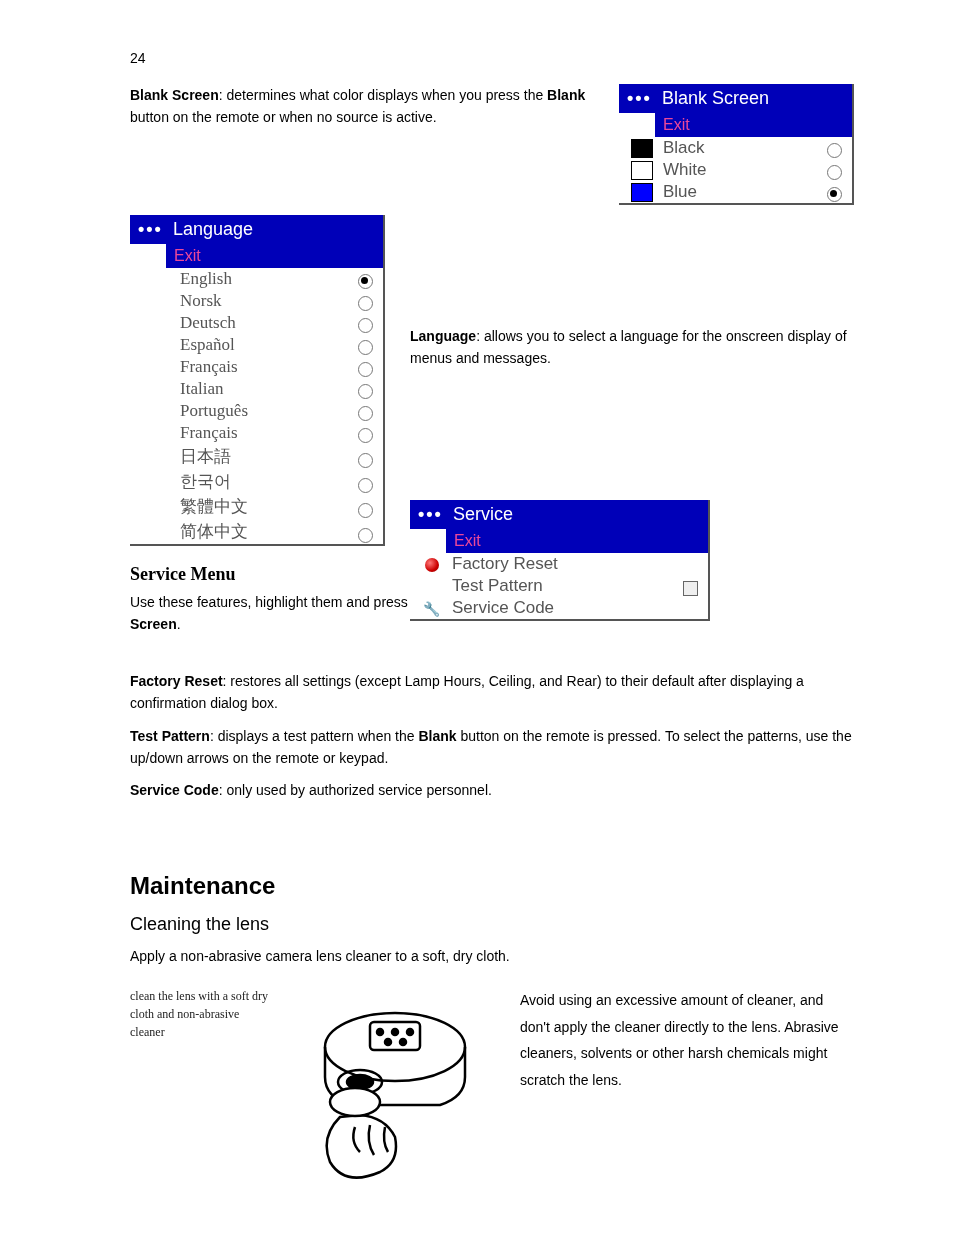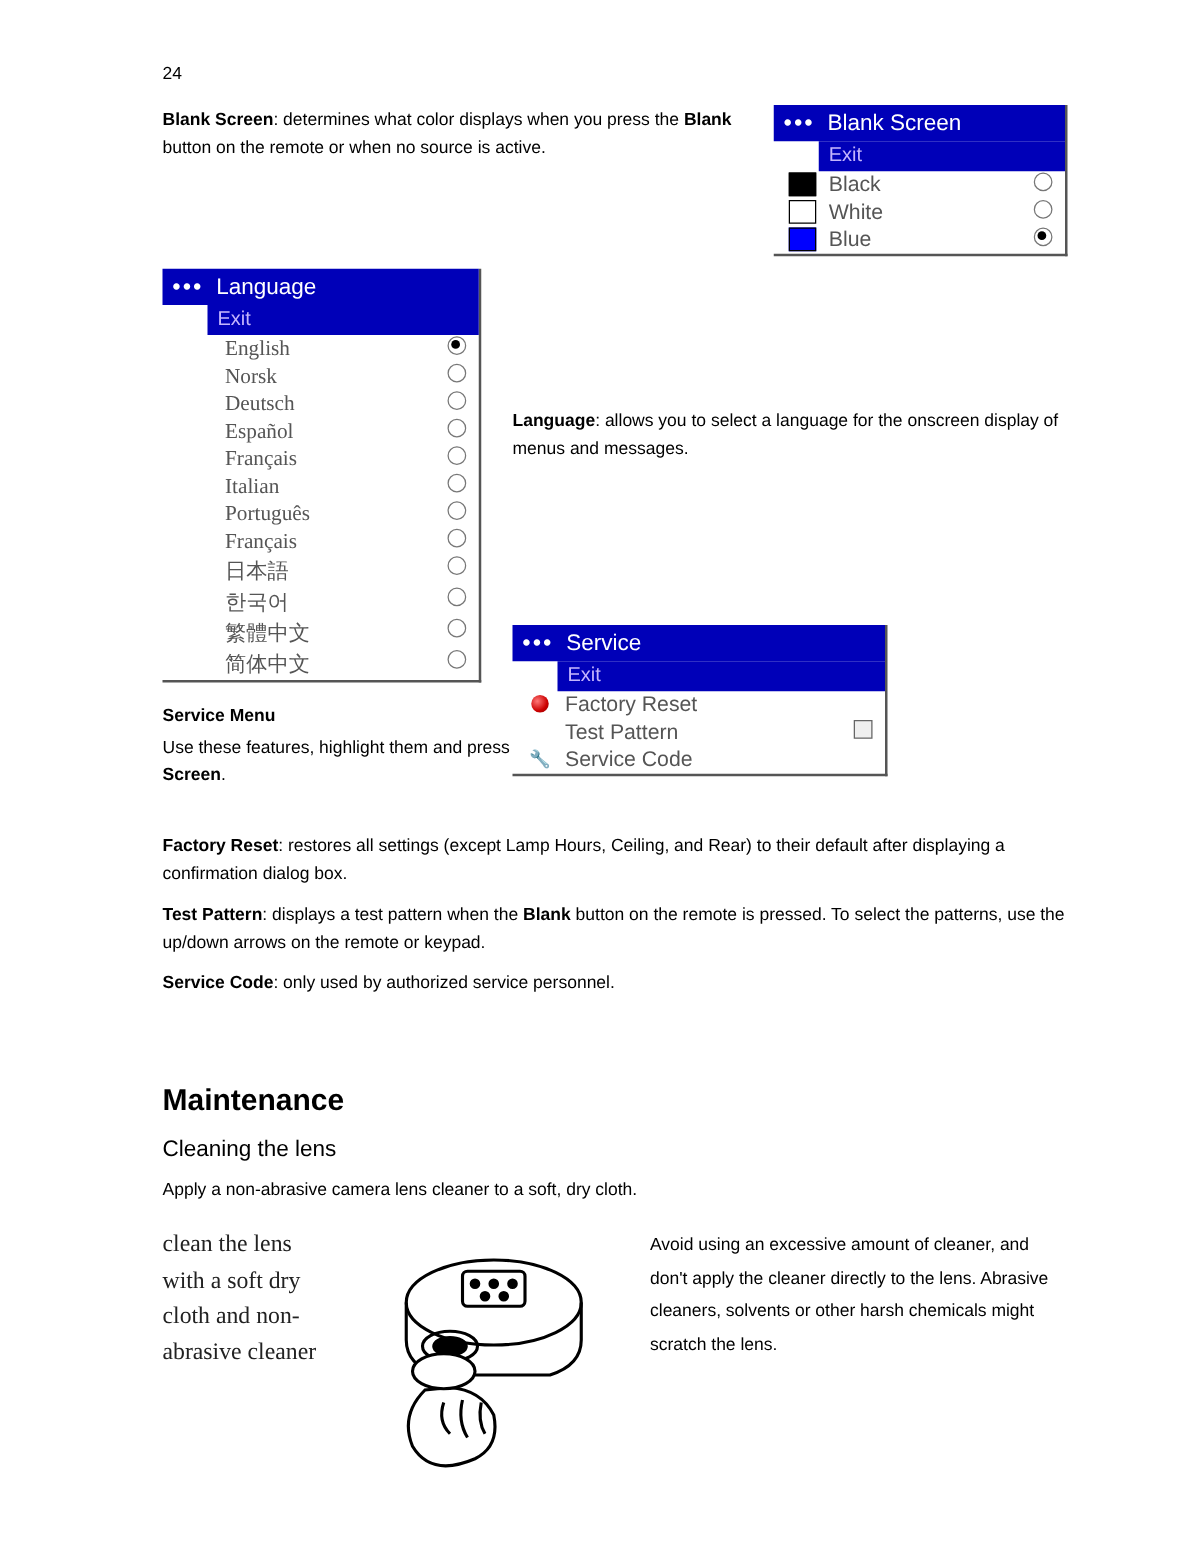--- a/index.html
+++ b/index.html
@@ -51,27 +51,27 @@
     display: flex;
     align-items: center;
   }
   .menu-title .dots {
     letter-spacing: 2px;
     margin-right: 10px;
     font-weight: bold;
   }
   .menu-exit-inner {
     background:#0000b8;
-    color:#c4b5fd;
+    color:#ec4899;
     padding:3px 8px;
     margin-left:36px;
   }
   .menu-row {
     display: flex;
-    align-items: flex-start;
+    align-items: flex-end;
     padding: 1px 10px 1px 12px;
     color: #555;
     font-size: 17px;
   }
   .menu-row .swatch {
     width: 20px; height: 17px;
     border:1px solid #000;
     margin-right: 10px;
     flex-shrink:0;
   }
@@ -104,23 +104,23 @@
   .checkbox {
     width:13px; height:13px;
     border:1px solid #666;
     background:#efefef;
     display:inline-block;
   }
 
   .blank-screen-menu { width: 235px; margin-left:auto; }
 
   .service-heading {
-    font-family: Liberation Sans, sans-serif;
+    font-family: Liberation Serif, serif;
     font-weight: bold;
-    font-size: 14px;
+    font-size: 18px;
     margin: 18px 0 6px 0;
   }
 
   h1.maint {
     font-size: 24px;
     font-weight: bold;
     margin: 70px 0 14px 0;
   }
   h2.clean {
     font-size: 18px;
@@ -129,21 +129,21 @@
   }
 
   .lens-row {
     display:flex;
     gap: 30px;
     align-items:flex-start;
     margin-top: 20px;
   }
   .lens-text {
     font-family: "Times New Roman", serif;
-    font-size: 19px;
+    font-size: 12px;
     color:#222;
     width: 140px;
     line-height:1.5;
   }
   .lens-img {
     width: 190px;
     flex-shrink:0;
   }
   .lens-right {
     flex:1;

